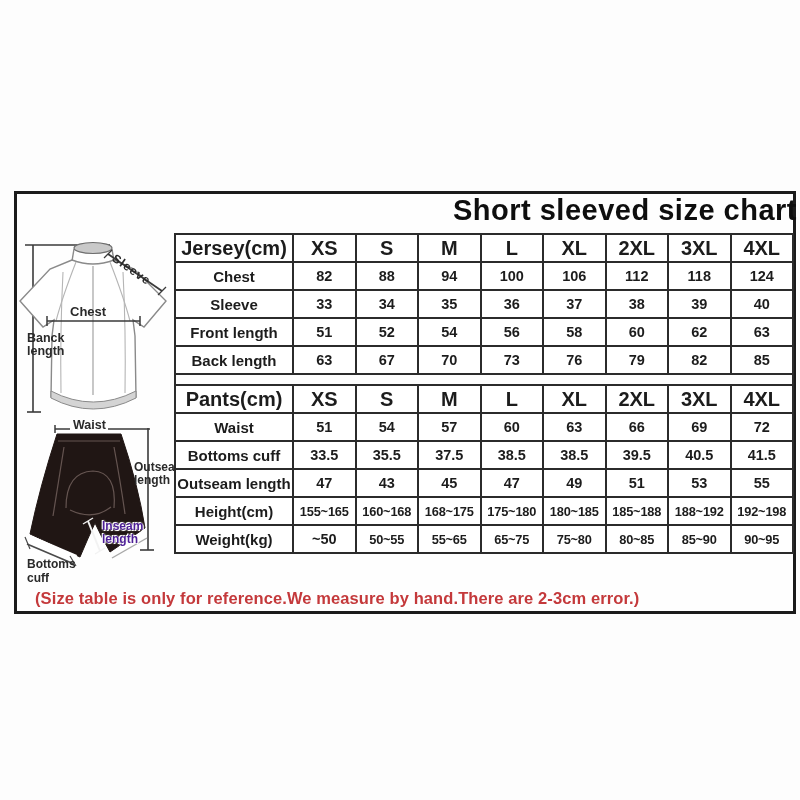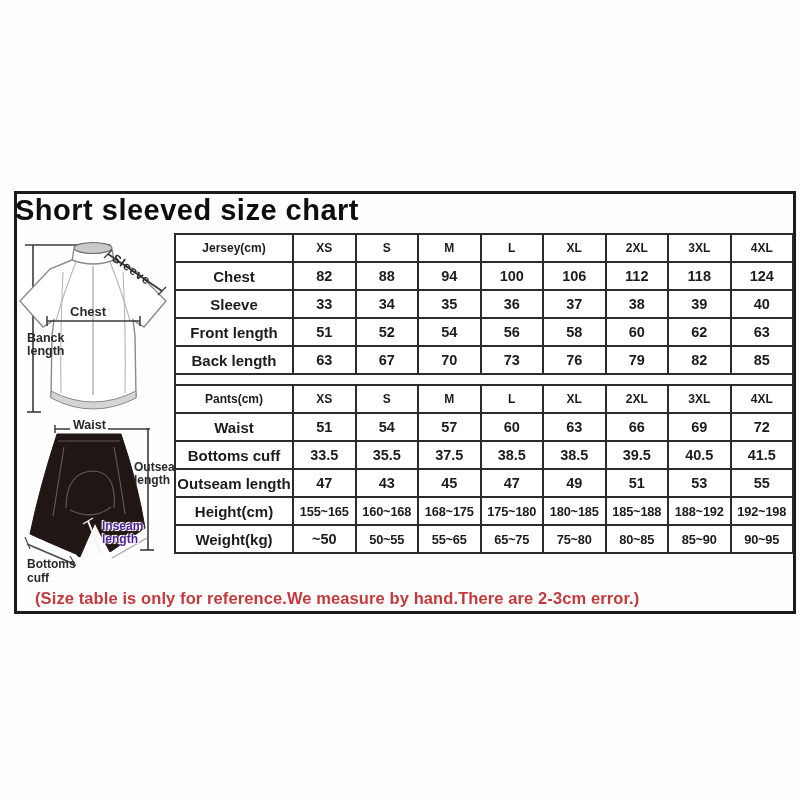--- a/index.html
+++ b/index.html
@@ -1,29 +1,29 @@
 <!DOCTYPE html>
 <html><head>
 <meta charset="utf-8">
 <style>
   html,body{margin:0;padding:0;background:#fff;}
   .canvas{position:relative;width:800px;height:800px;background:#fdfdfd;overflow:hidden;
           font-family:"Liberation Sans", sans-serif;color:#161616;}
   .frame{position:absolute;left:14px;top:191px;width:776px;height:417px;
          border:3px solid #1b1b1b;background:#fefefe;}
-  .title{position:absolute;left:15px;top:194px;width:782px;text-align:left;
+  .title{position:absolute;left:15px;top:194px;width:782px;text-align:right;
          font-size:29px;font-weight:700;letter-spacing:0.5px;color:#0e0e0e;}
   
   table.size{position:absolute;left:174px;top:233px;border-collapse:collapse;
              table-layout:fixed;background:#fff;}
   table.size td{border:2px solid #2b2b2b;text-align:center;vertical-align:middle;
                 height:26px;padding:0;font-weight:600;font-size:14.5px;color:#1c1c1c;
                 white-space:nowrap;overflow:hidden;}
   table.size td.lbl{font-weight:700;font-size:15px;}
-  table.size td.hdr{font-weight:700;font-size:12px;margin-top:8px;}
+  table.size td.hdr{font-weight:700;font-size:20px;margin-top:8px;}
   table.size td.sm{font-size:12.8px;letter-spacing:-0.2px;}
   table.size tr.gap-row td{height:9px;border-left:2px solid #2b2b2b;border-right:2px solid #2b2b2b;
                 background:#fdfdfd;}
   .note{position:absolute;left:15px;top:589px;width:782px;text-align:left;
         font-size:16.5px;font-weight:700;color:#c4393b;letter-spacing:0.1px;margin-left:20px;}
   
   .dlabel{position:absolute;font-size:12.5px;font-weight:700;color:#2a2a2a;line-height:13px;}
   .rot{transform:rotate(35deg);transform-origin:left top;letter-spacing:1px;}
   .halo{color:#4c1d95;text-shadow:0 0 2px #fff,0 0 2px #fff,1px 1px 0 #fff,-1px -1px 0 #fff;}
   svg{position:absolute;}

